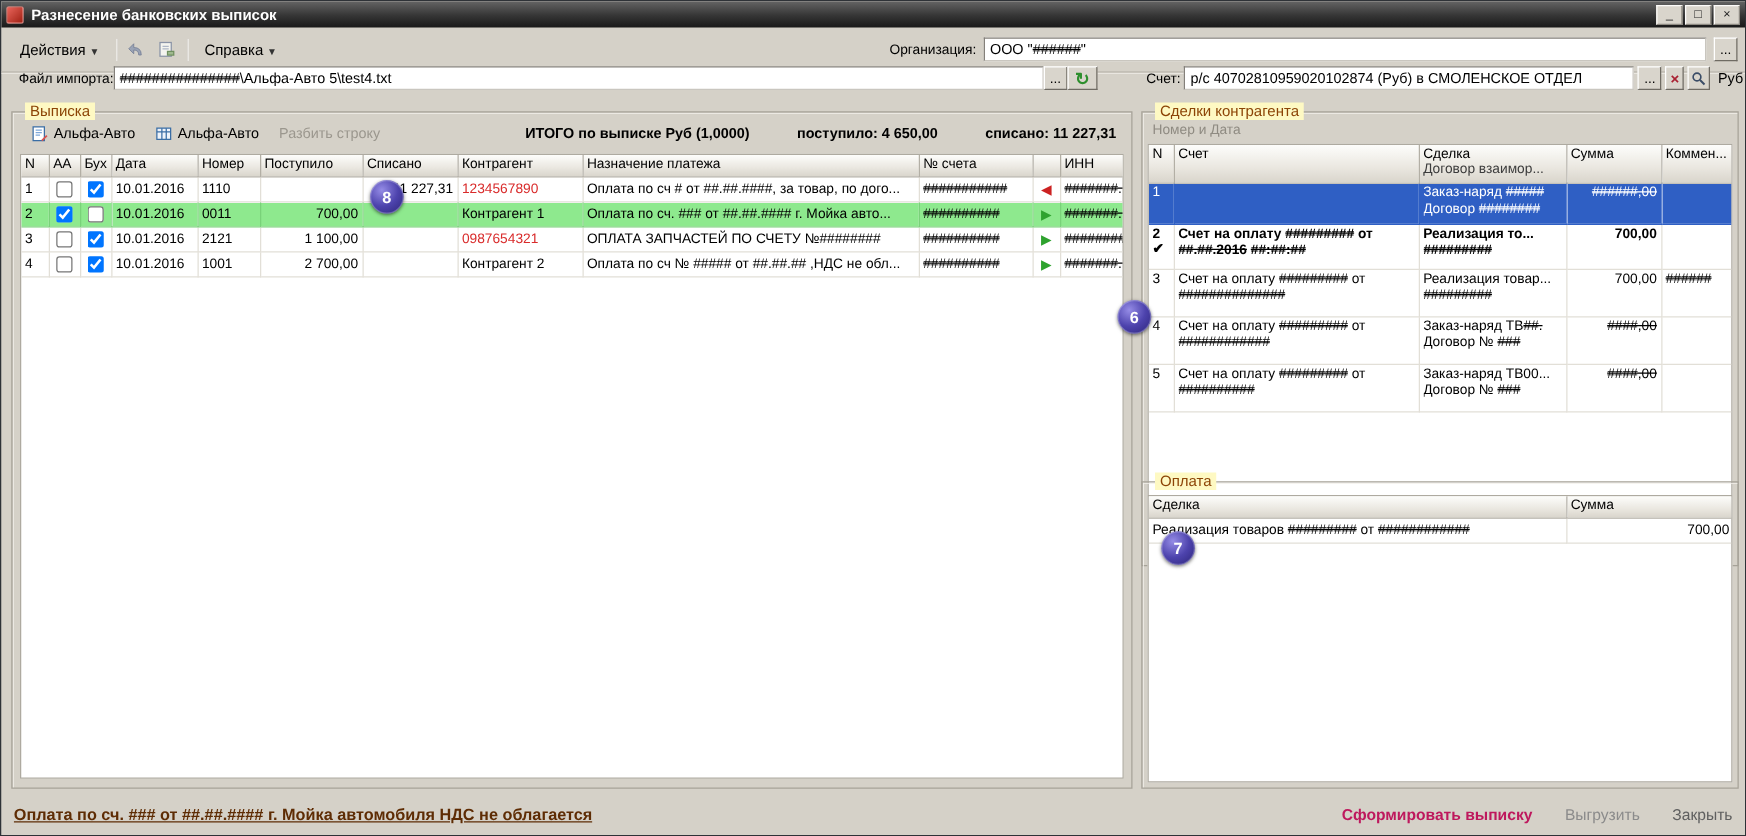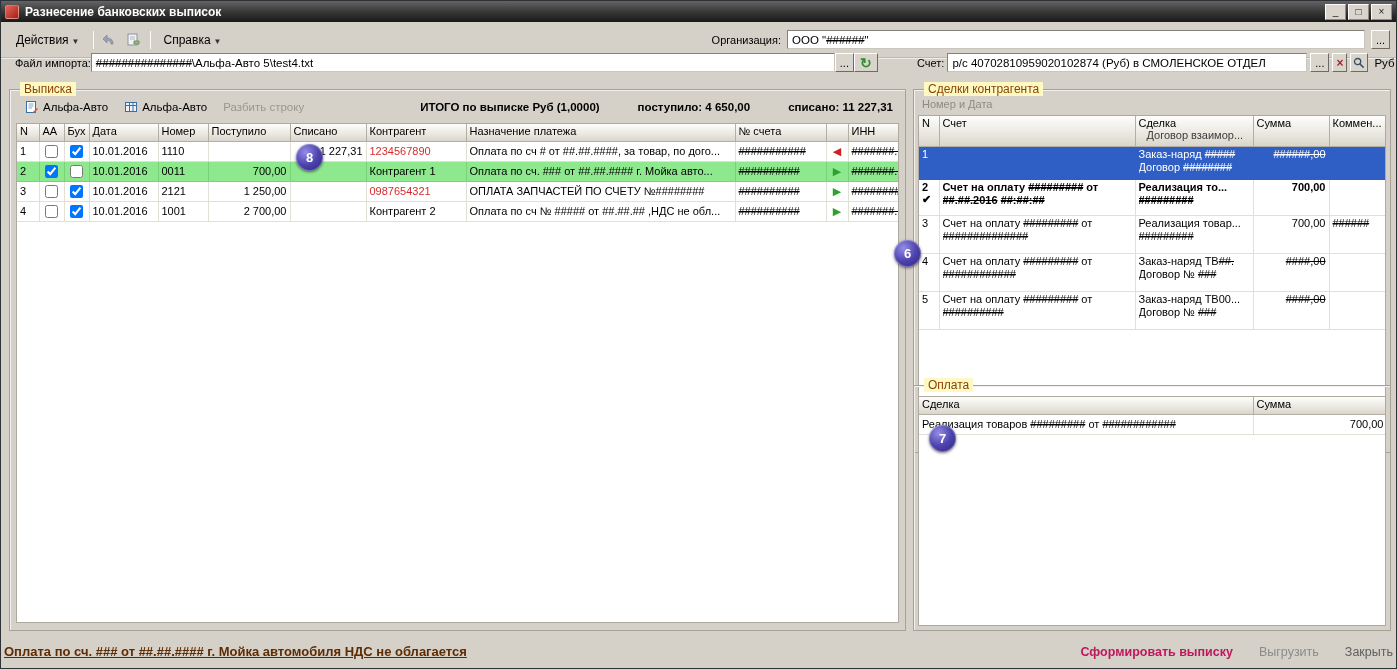--- a/index.html
+++ b/index.html
@@ -63,21 +63,21 @@
   .totals { margin-left:auto; display:flex; align-items:flex-end; gap:38px; font-weight:bold; font-size:11.5px; padding-right:4px; }
 
   
   .tablewrap { position:absolute; background:#fff; border:1px solid #aeaaa0; overflow:hidden; }
   .tw-statement { left:6px; right:6px; top:33px; bottom:7px; }
   .tw-deals { left:4px; right:4px; top:25px; bottom:4px; }
   .tw-payment { left:4px; right:4px; top:10px; bottom:4px; }
   table { border-collapse:collapse; table-layout:fixed; width:100%; font-size:11px; }
   th { background:linear-gradient(#fdfdfb,#eae7e0 60%,#d9d5cc); border-right:1px solid #b3afa5; border-bottom:1px solid #b3afa5;
     font-weight:normal; text-align:left; padding:1px 3px; height:17px; white-space:nowrap; overflow:hidden; vertical-align:top; }
-  th .sub { color:#3c3c3c;margin-left:8px; }
+  th .sub { color:#3c3c3c; }
   td { border-right:1px solid #e2dfd7; border-bottom:1px solid #e2dfd7; padding:1px 3px;
     white-space:nowrap; overflow:hidden; vertical-align:top; }
   .srow td { height:20px; vertical-align:middle; }
   .num { text-align:right; }
   .center { text-align:center; }
   .red-text { color:#d92b2b; }
   .arrow-red { color:#cc2222; font-size:11px; }
   .arrow-green { color:#2ea22e; font-size:11px; }
   .row-green { background:#8ee98e; }
   .row-green td { border-right-color:#79d279; border-bottom-color:#79d279; }
@@ -90,21 +90,21 @@
   .drow.sel-blue td { border-color:#2f5fc4; }
   .drow.rbold { font-weight:bold; }
   .drow.rbold td { height:36px; }
   .drow.sel-blue td { height:33px; }
   .chkmark { font-size:11px; line-height:12px; }
   .prow td { height:20px; vertical-align:middle; }
 
   .deals-subtitle { position:absolute; left:8px; top:8px; color:#8f8b82; font-size:11px; }
 
   
-  .footer { position:absolute; left:0; top:632px; right:0; height:37px; display:flex; align-items:center; padding:0 3px; }
+  .footer { position:absolute; left:0; top:632px; right:0; height:37px; display:flex; align-items:center; padding:0 10px; }
   .status-text { font-size:13px; font-weight:bold; text-decoration:underline; color:#5e2c04; white-space:nowrap; overflow:hidden; }
   .footer-buttons { margin-left:auto; display:flex; align-items:center; gap:26px; }
   .flatbtn { background:none; border:none; font-family:inherit; font-size:12.5px; white-space:nowrap; }
   .fb-generate { color:#be185d; font-weight:bold;text-align:right; }
   .fb-export { color:#8b8b8b; }
   .fb-close { color:#5f5f5f; }
 
   
   .badge { position:absolute; width:27px; height:27px; border-radius:50%;
     background:radial-gradient(circle at 35% 30%, #958ce6 0%, #4d43ad 50%, #2b2377 100%);
@@ -267,21 +267,21 @@
             <td><span class="strike">##########</span></td>
             <td class="center"><span class="arrow-green">▶</span></td>
             <td><span class="strike">#######..</span></td>
           </tr>
           <tr class="srow">
             <td>3</td>
             <td class="center"><input type="checkbox" style=""></td>
             <td class="center"><input type="checkbox" checked="" style=""></td>
             <td>10.01.2016</td>
             <td>2121</td>
-            <td class="num">1 250,00</td>
+            <td class="num">1 100,00</td>
             <td class="num"></td>
             <td class="red-text">0987654321</td>
             <td>ОПЛАТА ЗАПЧАСТЕЙ ПО СЧЕТУ №########</td>
             <td><span class="strike">##########</span></td>
             <td class="center"><span class="arrow-green">▶</span></td>
             <td><span class="strike">########</span></td>
           </tr>
           <tr class="srow">
             <td>4</td>
             <td class="center"><input type="checkbox" style=""></td>

